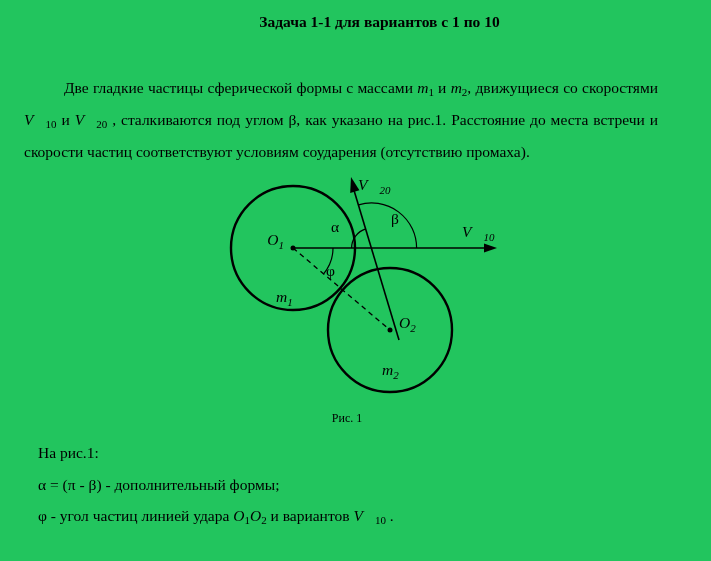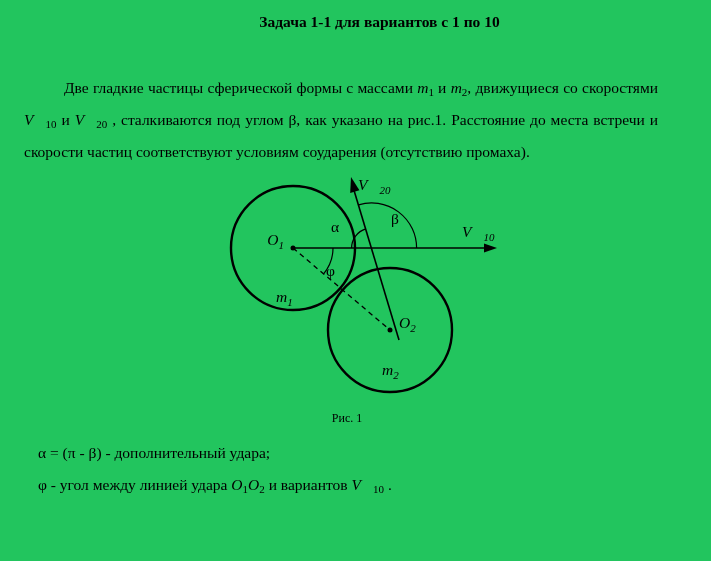--- a/index.html
+++ b/index.html
@@ -82,20 +82,21 @@
     <text x="399" y="160" class="fig-var-t"><tspan>O</tspan><tspan dy="4" font-size="11">2</tspan></text>
 
     <text x="276" y="134" class="fig-var-t"><tspan>m</tspan><tspan dy="4" font-size="11">1</tspan></text>
 
     <text x="382" y="207" class="fig-var-t"><tspan>m</tspan><tspan dy="4" font-size="11">2</tspan></text>
   </svg>
 
   <div class="caption">Рис. 1</div>
 
   <div class="notes">
+    <p>На рис.1:</p>
 
 
-    <p>α = (π - β) - дополнительный удара;</p>
+    <p>α = (π - β) - дополнительный формы;</p>
 
-    <p><span>φ - угол между линией удара </span><i class="var">O</i><sub class="s">1</sub><i class="var">O</i><sub class="s">2</sub><span> и вариантов </span><i class="var">V⃗</i><sub class="s">10</sub><span> .</span></p>
+    <p><span>φ - угол частиц линией удара </span><i class="var">O</i><sub class="s">1</sub><i class="var">O</i><sub class="s">2</sub><span> и вариантов </span><i class="var">V⃗</i><sub class="s">10</sub><span> .</span></p>
   </div>
 
 </div>
 
 </body></html>

